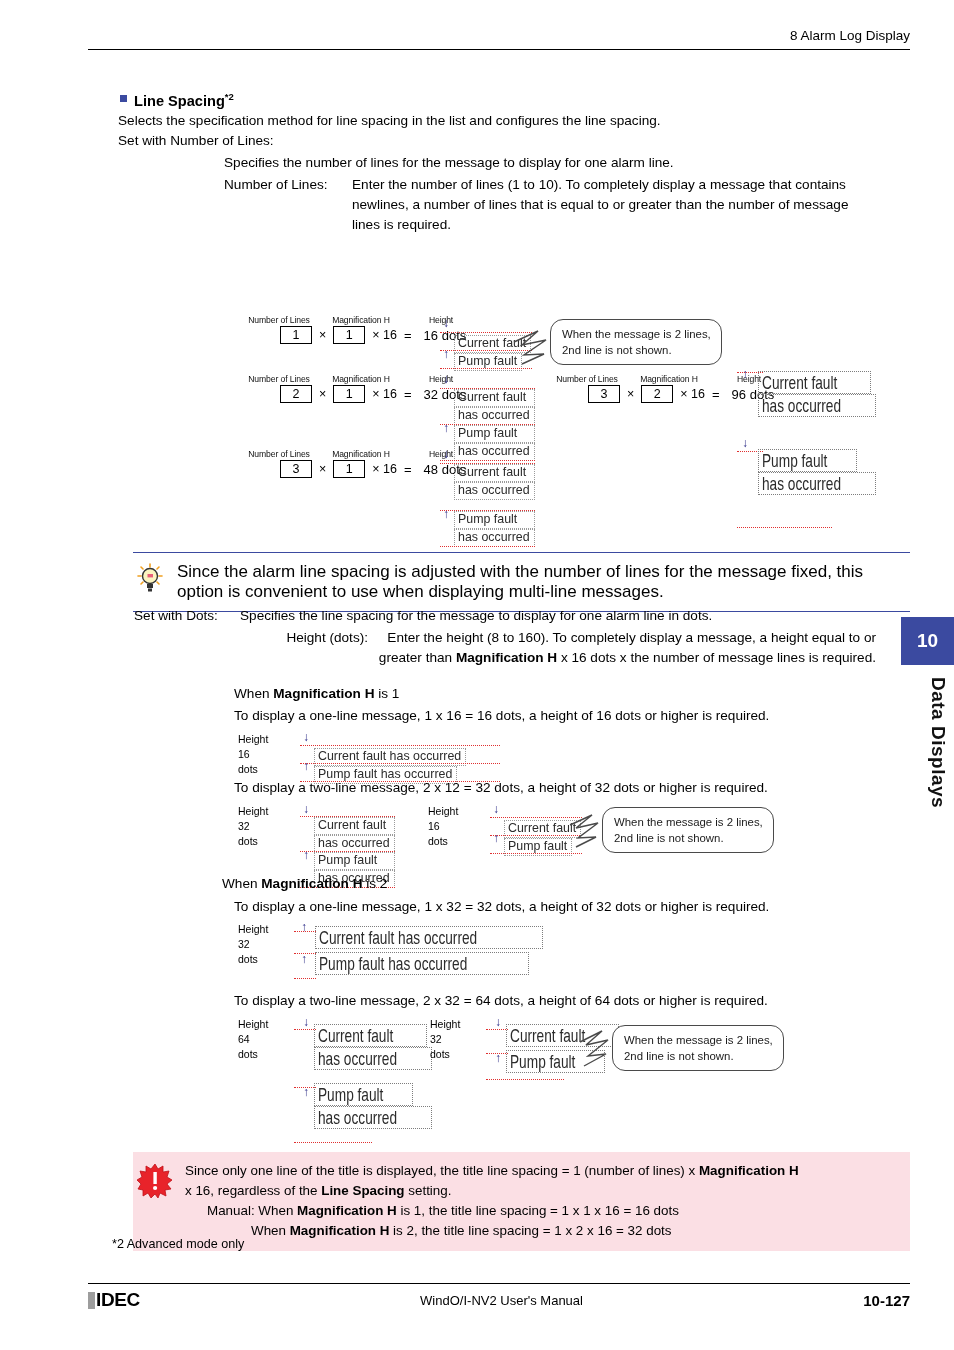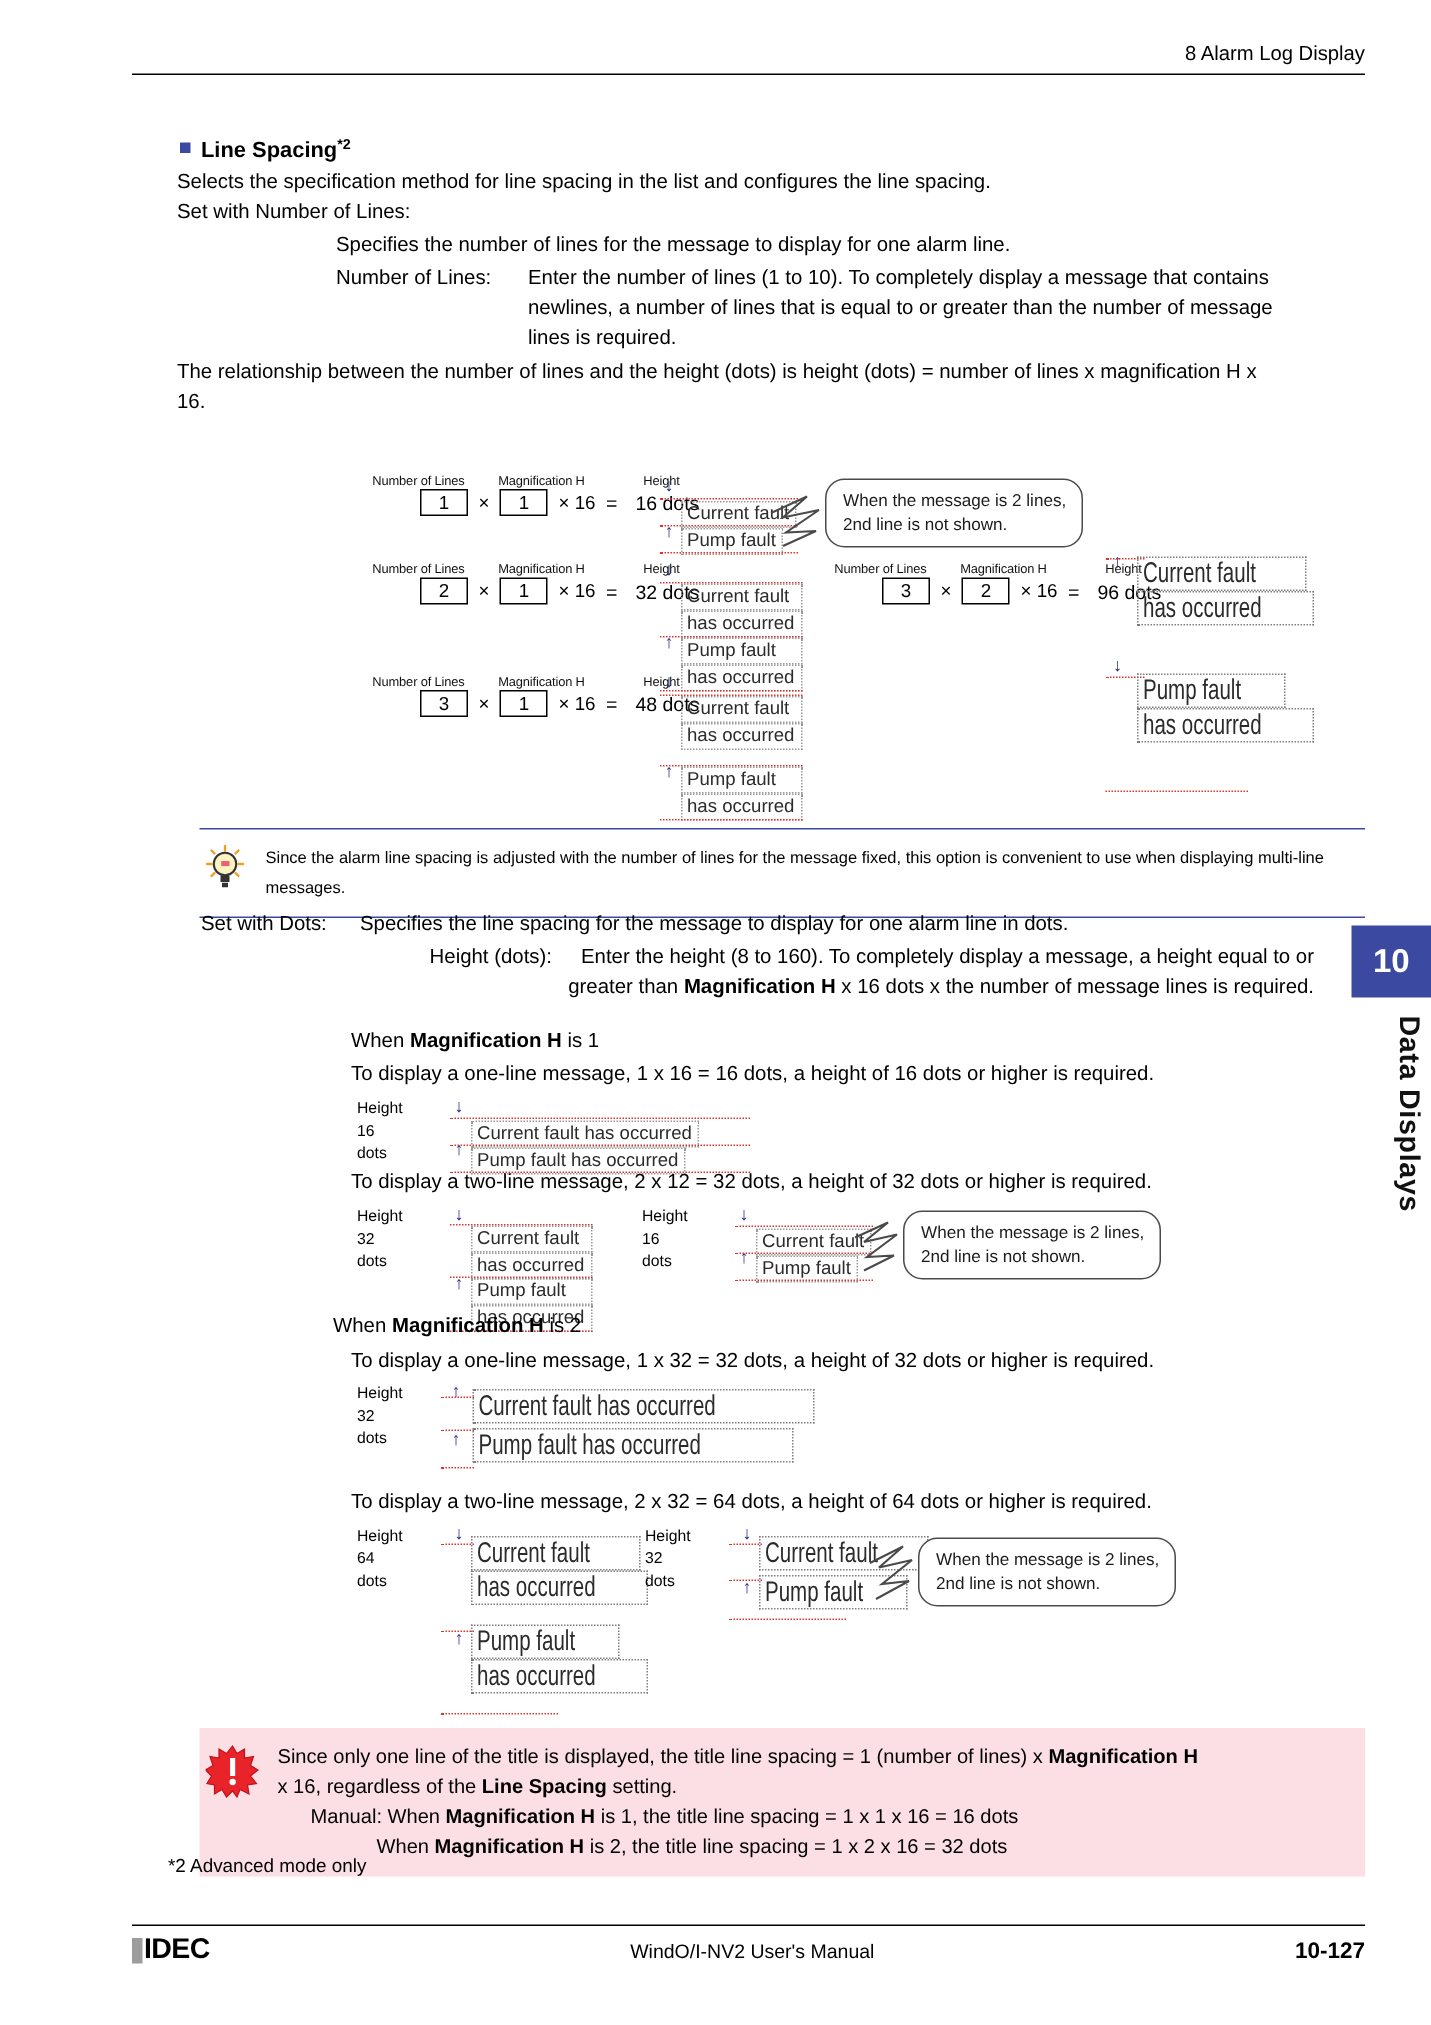--- a/index.html
+++ b/index.html
@@ -62,31 +62,31 @@
 
   
   .bubble{position:absolute;border:1.4px solid #4a4a4a;border-radius:13px;background:#fff;
           font-size:11.4px;line-height:16px;color:#1a1a1a;padding:6px 10px 6px 11px;white-space:nowrap;}
   .tail{position:absolute;}
 
   
   .tipbox{position:absolute;left:133px;width:777px;border-top:1.4px solid #3b4aa0;border-bottom:1.4px solid #3b4aa0;
           padding:9px 0 9px 0;display:flex;gap:10px;}
   .tip-ic{width:34px;flex:none;display:flex;justify-content:center;padding-top:1px;}
-  .tip-tx{font-size:11px;line-height:20px;}
+  .tip-tx{font-size:17px;line-height:20px;}
 
   .warnbox{position:absolute;left:133px;width:777px;background:#fbdfe4;display:flex;gap:8px;padding:9px 0 10px 0;}
   .warn-ic{width:44px;flex:none;display:flex;justify-content:center;padding-top:2px;}
   .warn-tx{font-size:13.4px;line-height:20px;}
   .warn-ex{margin-left:22px;}
   .warn-ex2{margin-left:66px;}
 
   
   .stab{position:absolute;left:901px;top:617px;width:53px;}
-  .stab-badge{width:53px;height:48px;background:#3b4aa0;color:#fff;font-size:22px;font-weight:bold;
+  .stab-badge{width:53px;height:48px;background:#3b4aa0;color:#fff;font-size:19px;font-weight:bold;
               display:flex;align-items:center;justify-content:center;}
   .stab-lbl{margin-top:12px;width:48px;font-size:19px;font-weight:bold;color:#111;
             writing-mode:vertical-rl;text-orientation:mixed;letter-spacing:0.5px;}
 
   
   .fnote{position:absolute;left:112px;top:1237px;font-size:12.6px;}
   .ftr-rule{position:absolute;left:88px;top:1283px;width:822px;border-top:1.5px solid #000;}
   .ftr{position:absolute;left:88px;top:1289px;width:822px;display:flex;align-items:center;}
   .logo{display:flex;align-items:center;font-size:19px;font-weight:bold;letter-spacing:-0.4px;}
   .logo-bar{width:7px;height:17px;background:#9d9d9d;margin-right:1px;}
@@ -109,21 +109,20 @@
   </div>
 
   <div class="body1">
     <div class="t ind1">Selects the specification method for line spacing in the list and configures the line spacing.</div>
     <div class="t ind1">Set with Number of Lines:</div>
     <div class="t ind2" style="margin-top:2px;">Specifies the number of lines for the message to display for one alarm line.</div>
     <div class="t nol-row" style="margin-top:2px;">
       <div class="nol-lbl">Number of Lines:</div>
       <div class="nol-txt">Enter the number of lines (1 to 10). To completely display a message that contains newlines, a number of lines that is equal to or greater than the number of message lines is required.</div>
     </div>
-    <div class="t ind1" style="margin-top:3px;width:730px;">The relationship between the number of lines and the height (dots) is height (dots) = number of lines x magnification H x 16.</div>
   </div>
 
   <div class="dz1">
 
     <div class="calcblk" style="left:240px;top:5px;">
       <div class="calc-hdr">
         <div class="ch1">Number of Lines</div>
         <div class="ch2">Magnification H</div>
         <div class="ch3">Height</div>
       </div>

